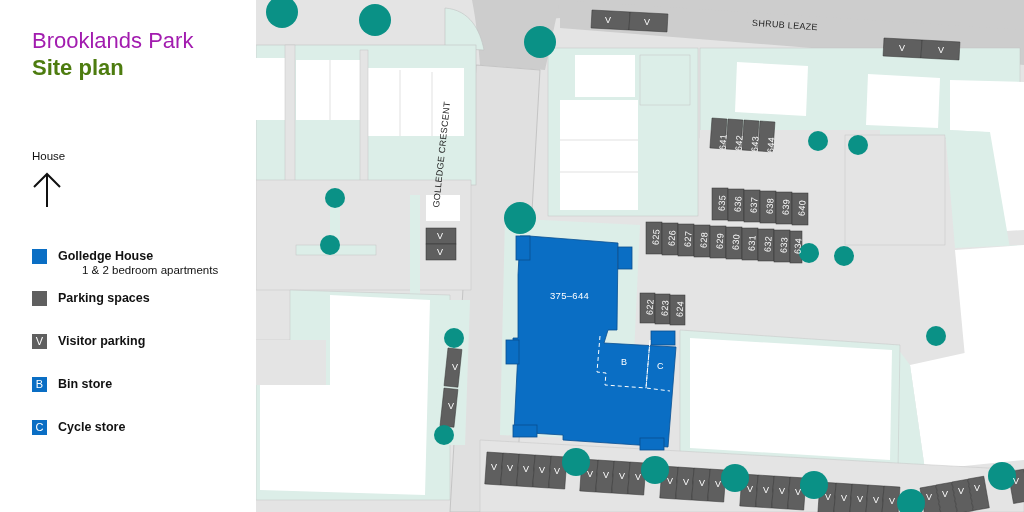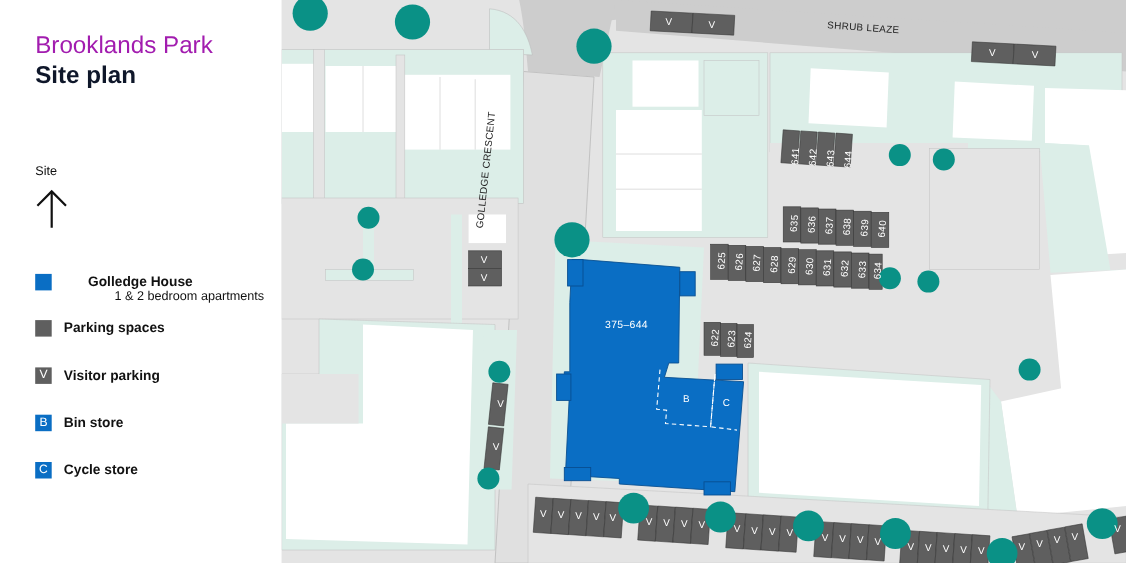--- a/index.html
+++ b/index.html
@@ -1,47 +1,47 @@
 <!DOCTYPE html>
 <html><head>
 <meta charset="utf-8">
 <style>
   html, body { margin:0; padding:0; }
   body { width:1024px; height:512px; overflow:hidden; background:#ffffff; position:relative; font-family:"Liberation Sans", sans-serif; }
   .sidebar { position:absolute; left:0; top:0; width:256px; height:512px; background:#ffffff; color:#111; }
   .title-1 { position:absolute; left:32px; top:28px; font-size:22px; font-weight:normal; letter-spacing:0px; color:#a21caf; }
-  .title-2 { position:absolute; left:32px; top:55px; font-size:22px; font-weight:bold; color:#0f172a; }
+  .title-2 { position:absolute; left:32px; top:55px; font-size:22px; font-weight:bold; color:#4d7c0f; }
   .north-label { position:absolute; left:32px; top:150px; font-size:11.5px; color:#111; }
   .north-arrow { position:absolute; left:32px; top:172px; width:30px; height:36px; }
   .legend { position:absolute; left:32px; top:248px; width:220px; }
   .legend-item { position:absolute; left:0; display:flex; align-items:flex-start; }
   .swatch { width:15px; height:15px; display:flex; align-items:center; justify-content:center; color:#fff; font-size:11px; line-height:15px; margin-top:1px; }
   .legend-text { margin-left:11px; }
   .legend-label { font-size:12.5px; font-weight:bold; color:#111; line-height:16px; }
   .legend-sub { font-size:11.5px; color:#111; line-height:13px;margin-left:24px; }
   .disclaimer { position:absolute; left:32px; top:461px; width:200px; font-size:9px; line-height:11.5px; color:#111; }
   .map { position:absolute; left:256px; top:0; width:768px; height:512px; overflow:hidden; background:#e4e4e4; }
   .map svg { position:absolute; left:0; top:0; }
   .map-label { position:absolute; font-size:9px; color:#222; white-space:nowrap; letter-spacing:0.3px; }
 </style>
 </head>
 <body>
 
 <div class="sidebar">
   <div class="title-1">Brooklands Park</div>
   <div class="title-2">Site plan</div>
 
-  <div class="north-label">Site</div>
+  <div class="north-label">House</div>
   <svg class="north-arrow" viewBox="0 0 30 36">
     <line x1="15" y1="2" x2="15" y2="35" stroke="#111" stroke-width="2"></line>
     <polyline points="2,15 15,2 28,15" fill="none" stroke="#111" stroke-width="2"></polyline>
   </svg>
 
   <div class="legend">
-    <div class="legend-item" style="top:0px;gap:22px;">
+    <div class="legend-item" style="top:0px;">
       <div class="swatch" style="background:#0a6ec4;"></div>
       <div class="legend-text">
         <div class="legend-label">Golledge House</div>
         <div class="legend-sub">1 &amp; 2 bedroom apartments</div>
       </div>
     </div>
     <div class="legend-item" style="top:42px;align-items:flex-end;">
       <div class="swatch" style="background:#5f5f5f;"></div>
       <div class="legend-text">
         <div class="legend-label">Parking spaces</div>

